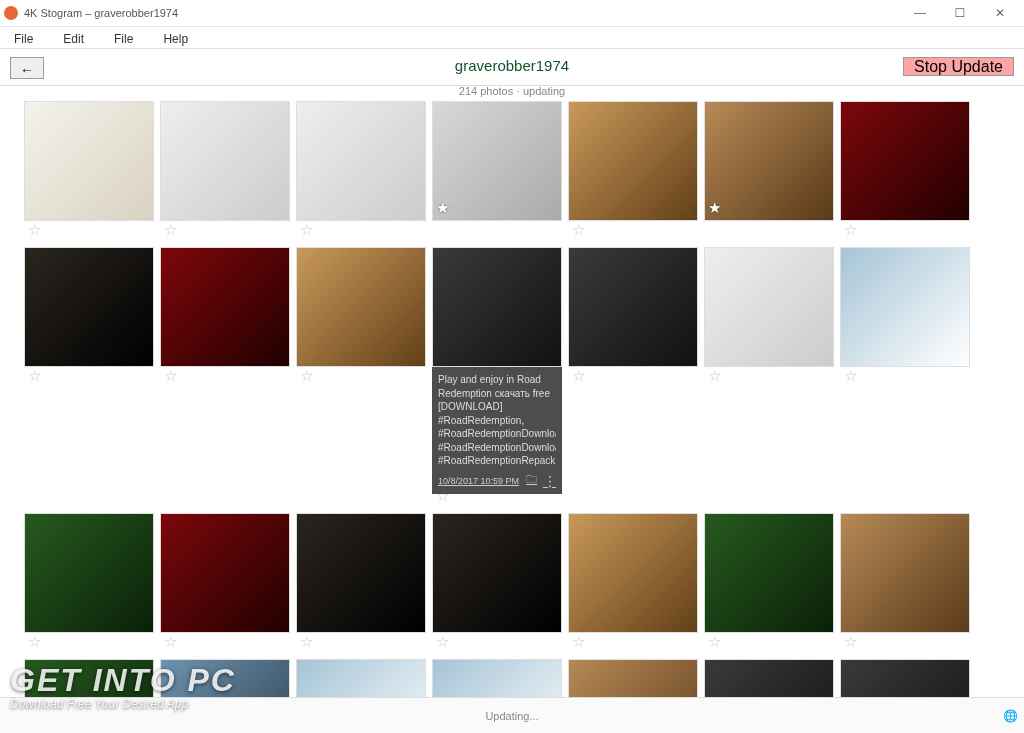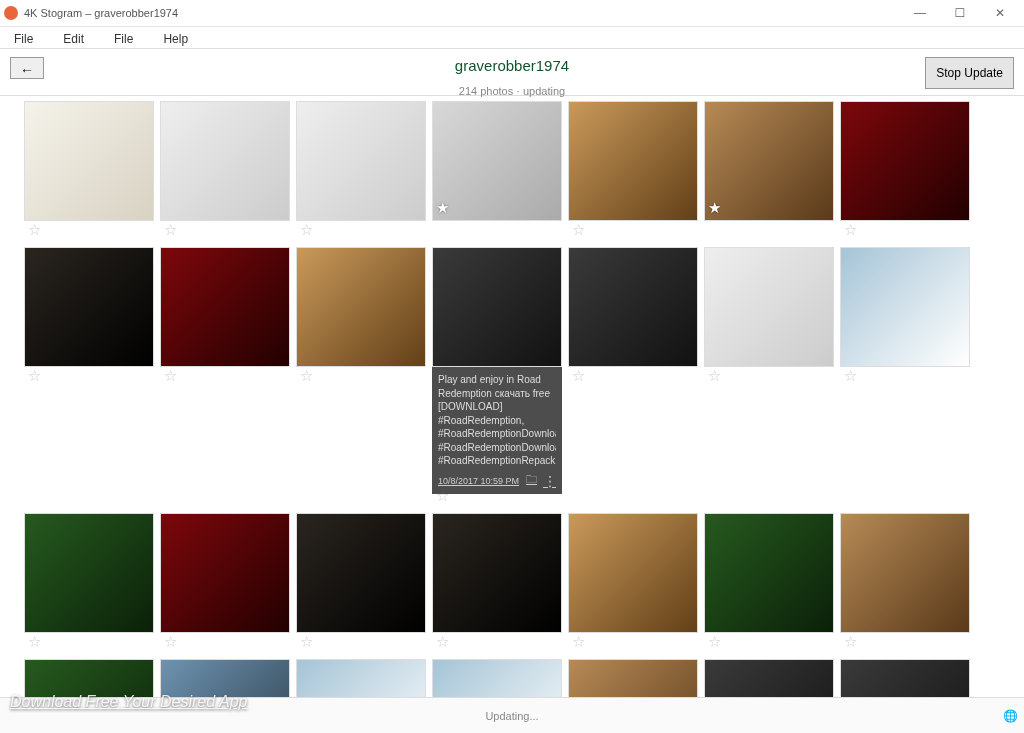--- a/index.html
+++ b/index.html
@@ -15,21 +15,21 @@
 
 .menubar { height: 22px; display: flex; align-items: flex-end; padding: 0 6px; gap: 14px; border-bottom: 1px solid #ddd; }
 .menubar .menu-item { padding: 2px 8px; font-size: 12px; color: #333; cursor: pointer; }
 
 
 .header { display: flex; align-items: flex-start; padding: 8px 10px 6px; border-bottom: 1px solid #ddd; position: relative; }
 .back-btn { width: 34px; height: 22px; border: 1px solid #999; background: #efefef; font-size: 14px; line-height: 1; display: flex; align-items: center; justify-content: center; cursor: pointer; }
 .header-center { position: absolute; left: 50%; transform: translateX(-50%); text-align: center; }
 .header-center .username { font-size: 15px; color: #14532d; }
 .header-center .stats { font-size: 11px; color: #888; margin-top: 11px; }
-.stop-btn { margin-left: auto; height: 32px; padding: 0 10px; border: 1px solid #999; background: #e5e5e5; font-size: 12px; cursor: pointer; }
+.stop-btn { margin-left: auto; height: 19px; padding: 0 10px; border: 1px solid #999; background: #fca5a5; font-size: 16px; cursor: pointer; }
 
 
 .grid-wrap { position: absolute; top: 95px; left: 0; right: 6px; bottom: 20px; overflow-y: auto; padding: 6px 18px 6px 24px; }
 .grid { display: flex; flex-wrap: wrap; gap: 6px; }
 .tile { position: relative; width: 130px; height: 140px; display: flex; flex-direction: column; }
 .tile .thumb { width: 130px; height: 120px; background-size: cover; background-position: center; border: 1px solid #ddd; }
 .tile .star { position: absolute; bottom: 2px; left: 4px; color: #ccc; font-size: 15px; cursor: pointer; }
 .tile .star.filled { color: #fff; text-shadow: 0 0 2px rgba(0,0,0,.6); bottom: 24px; }
 
 
@@ -57,21 +57,21 @@
 .statusbar .globe { position: absolute; right: 6px; font-size: 12px; color: #888; }
 
 
 .grid-wrap::-webkit-scrollbar { width: 14px; }
 .grid-wrap::-webkit-scrollbar-track { background: #f0f0f0; }
 .grid-wrap::-webkit-scrollbar-thumb { background: #c0c0c0; }
 
 
 .watermark { position: absolute; left: 10px; bottom: 22px; color: rgba(255,255,255,.85); pointer-events: none; }
 .watermark .wm-big { font-size: 32px; font-weight: 700; letter-spacing: 2px; text-shadow: 0 1px 4px rgba(0,0,0,.6); font-style: italic; }
-.watermark .wm-sub { font-size: 16px; font-style: italic; text-shadow: 0 1px 3px rgba(0,0,0,.6); margin-top: -2px; text-decoration: underline; }
+.watermark .wm-sub { font-size: 12px; font-style: italic; text-shadow: 0 1px 3px rgba(0,0,0,.6); margin-top: -2px; }
 </style>
 </head>
 <body>
 
 <div class="titlebar">
   <div class="app-icon"></div>
   <div class="title">4K Stogram – graverobber1974</div>
   <div class="win-controls">
     <div class="win-btn">—</div>
     <div class="win-btn">☐</div>
@@ -214,14 +214,15 @@
       </div>
     </div>
 </div>
 
 <div class="statusbar">
   <span>Updating...</span>
   <span class="globe">🌐</span>
 </div>
 
 <div class="watermark">
+  <div class="wm-big">GET INTO PC</div>
   <div class="wm-sub">Download Free Your Desired App</div>
 </div>
 
 </body></html>

